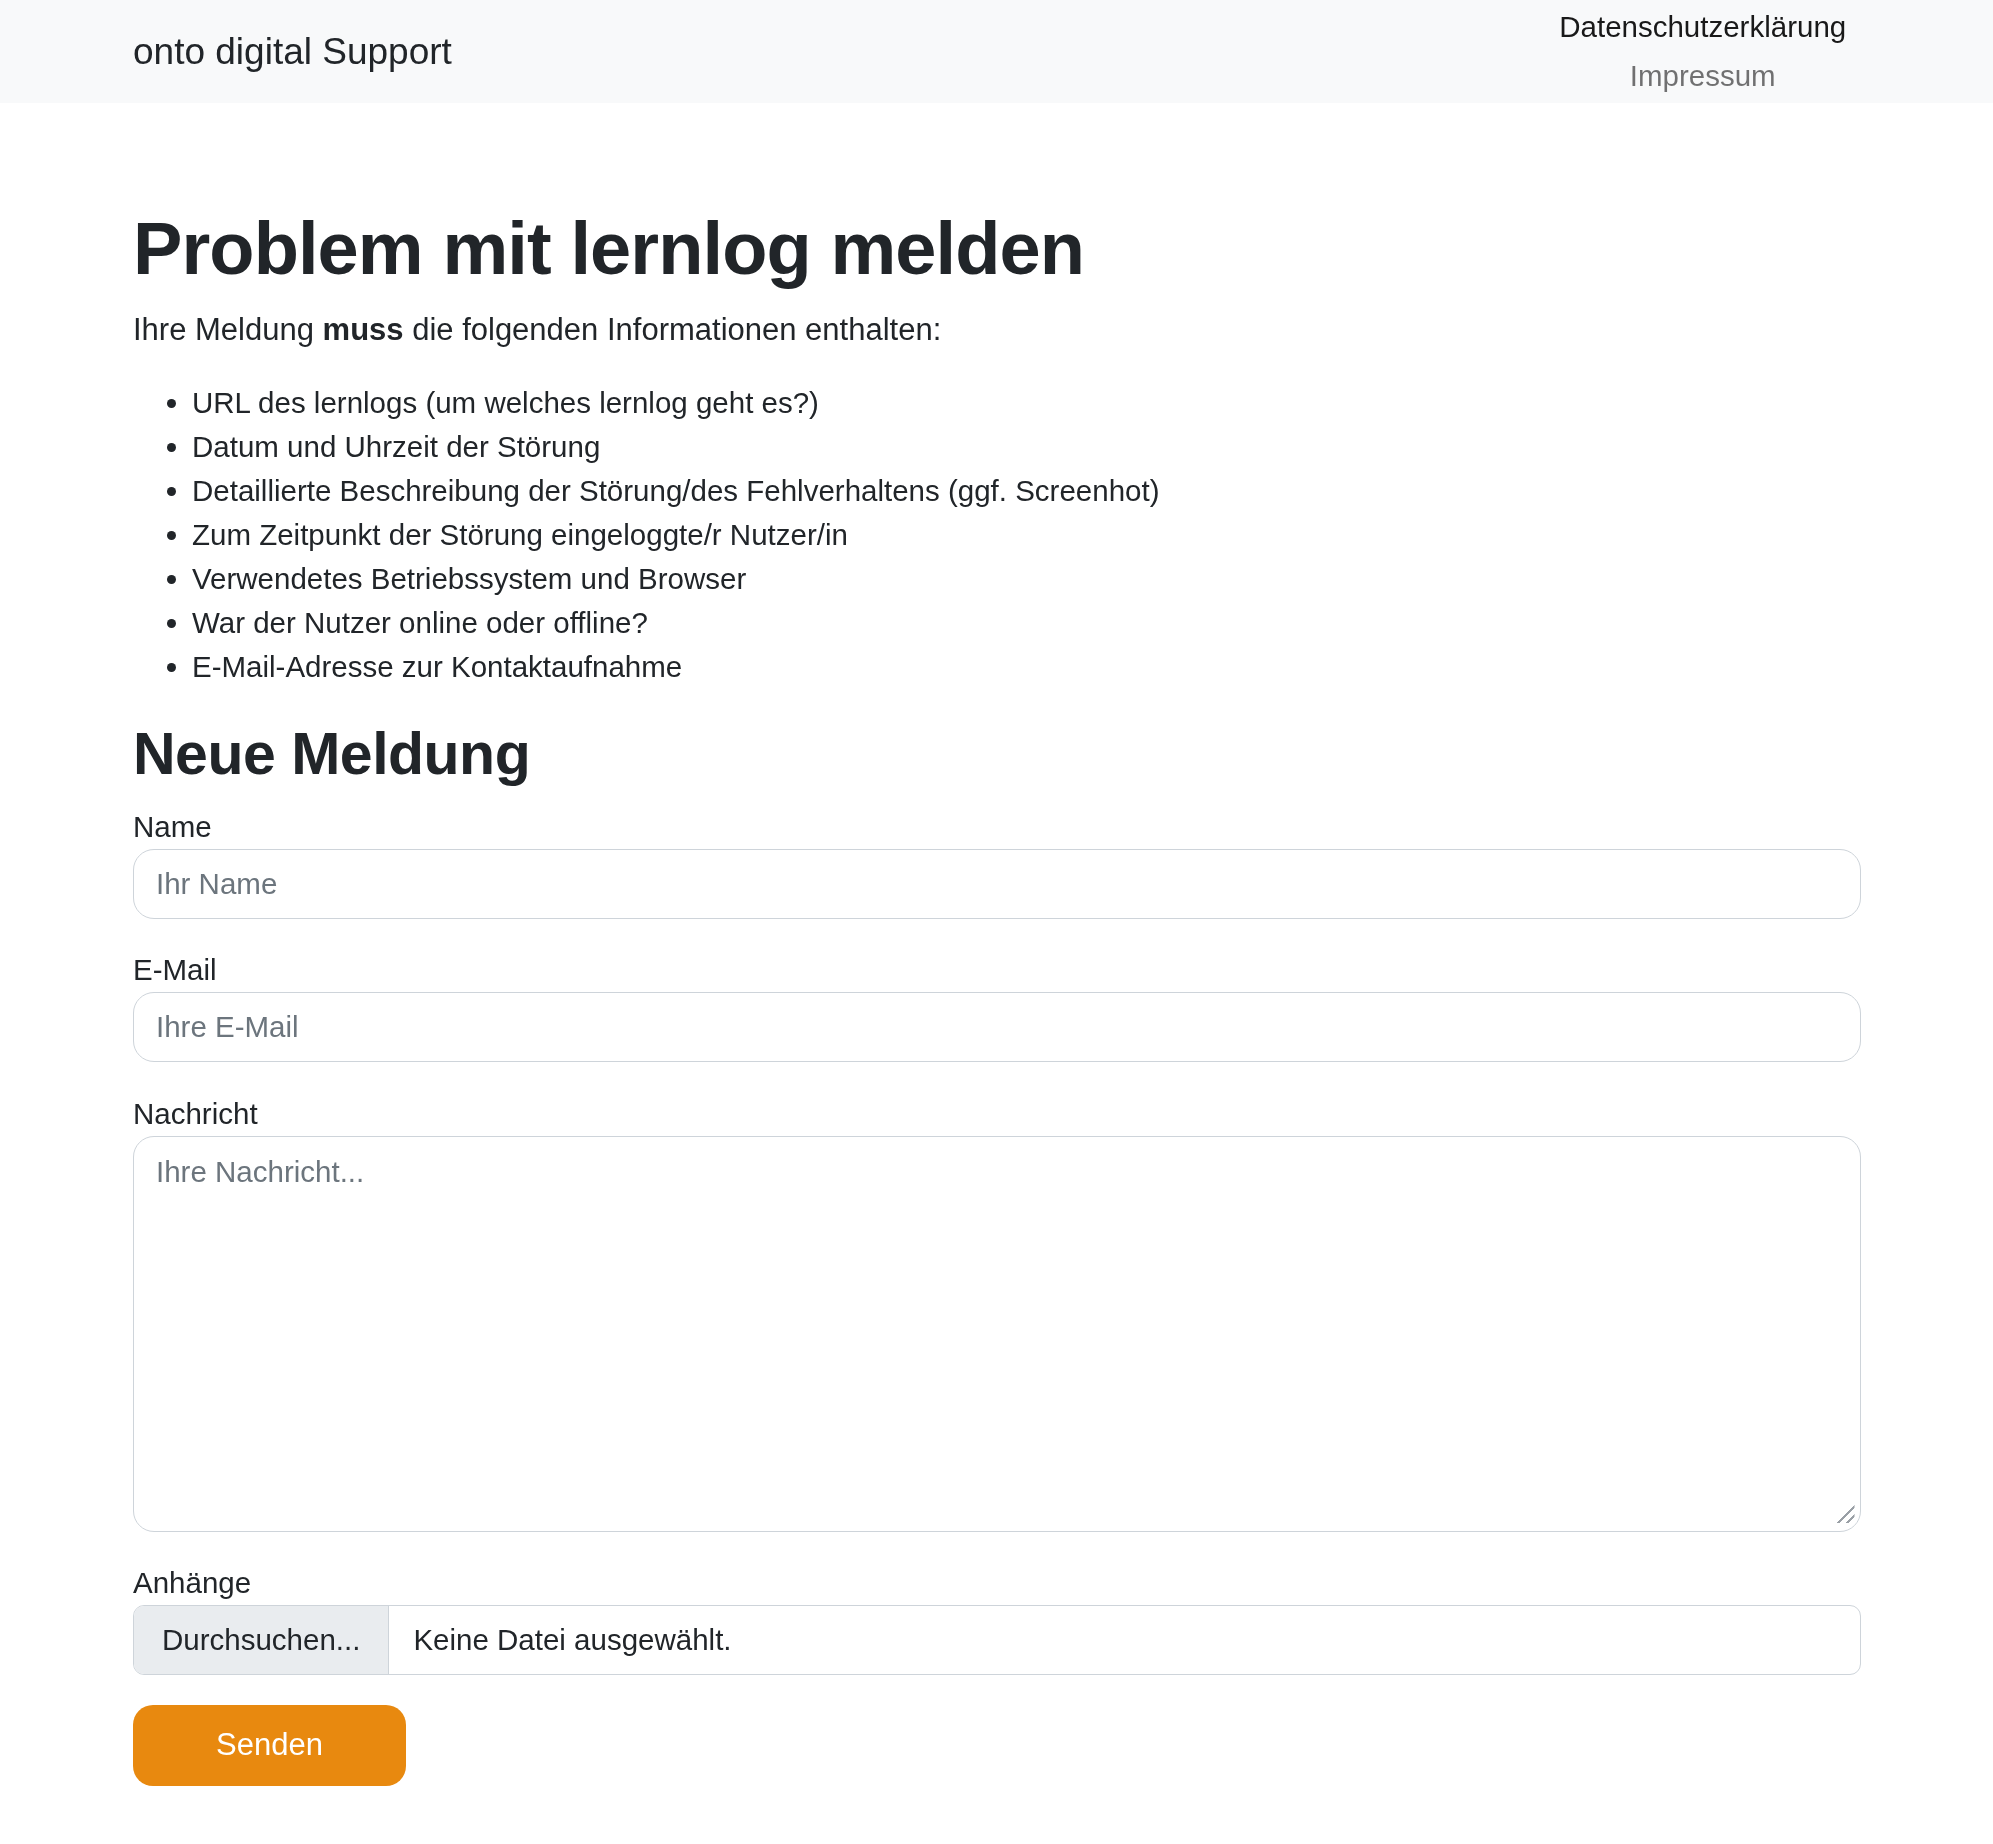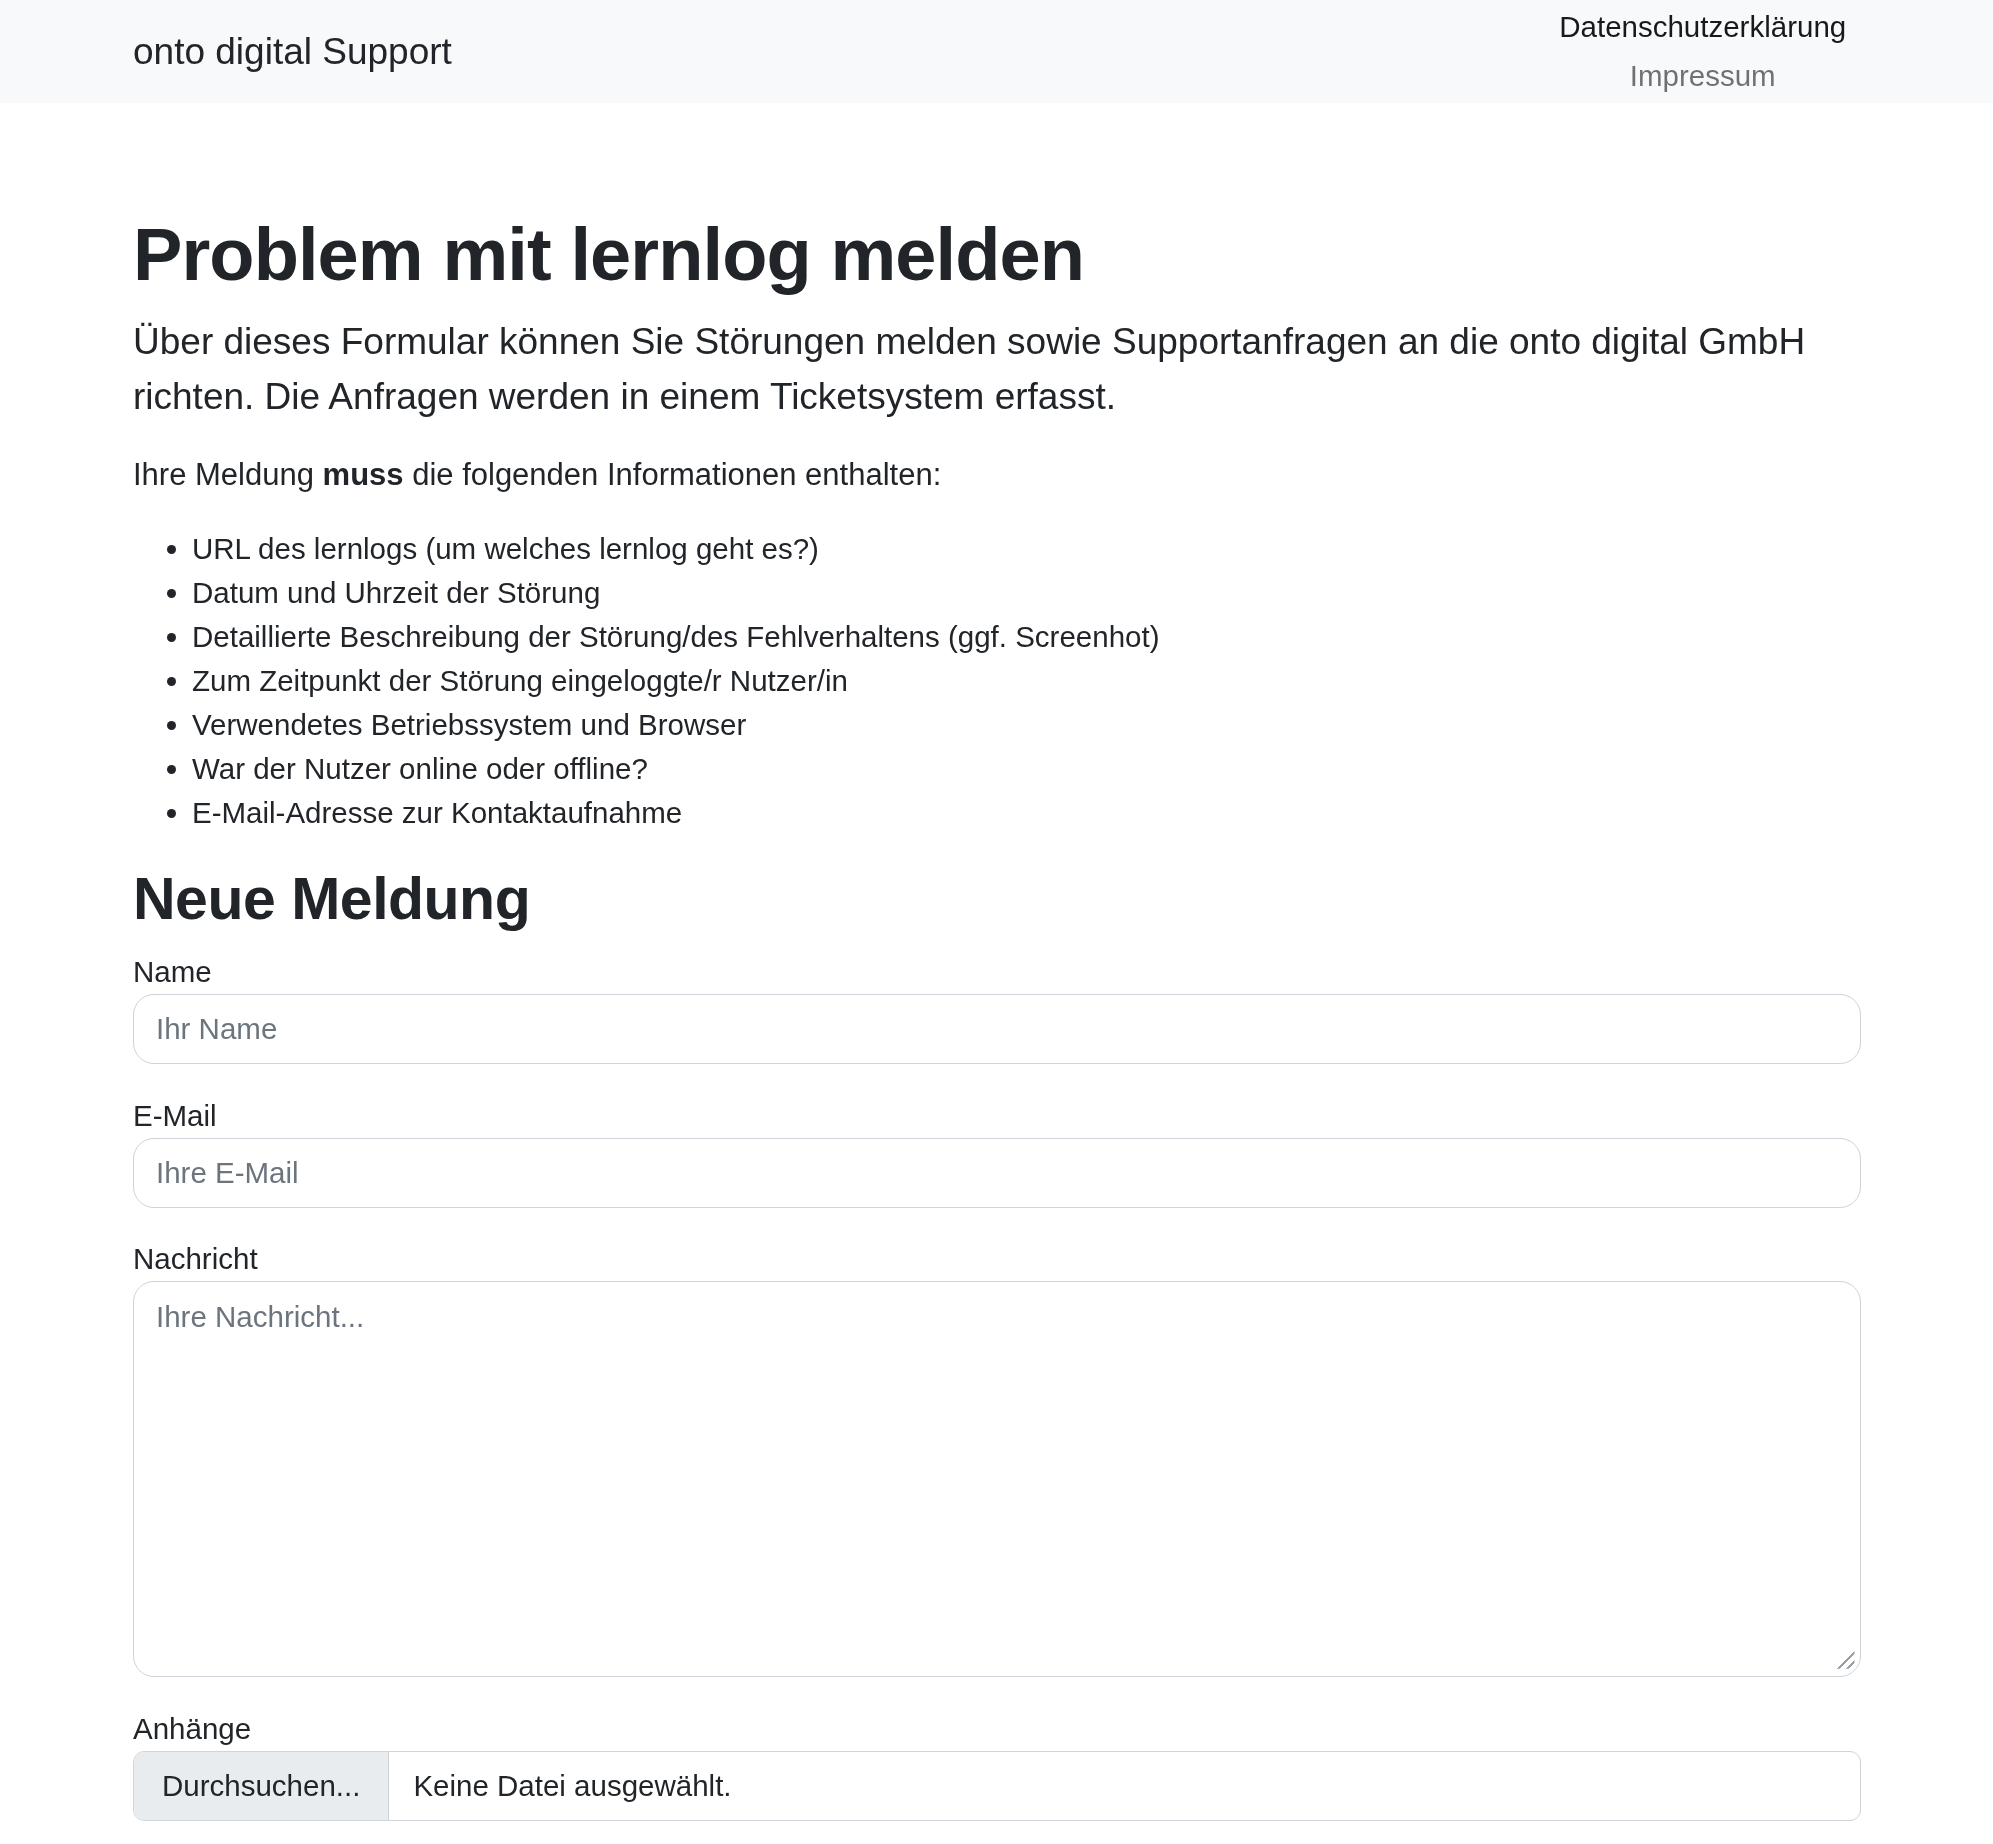--- a/index.html
+++ b/index.html
@@ -7,21 +7,21 @@
   body {
     width: 1994px;
     height: 1844px;
     overflow: hidden;
     background: #ffffff;
     color: #212529;
     font-family: "Liberation Sans", "DejaVu Sans", sans-serif;
   }
   .container {
     width: 1772px;
-    margin: 18px auto;
+    margin: 12px auto;
     padding: 0 22px;
   }
 
   
   .navbar {
     background: #f8f9fa;
     height: 103px;
     display: flex;
     align-items: center;
   }
@@ -177,21 +177,20 @@
       <a class="nav-link dark">Datenschutzerklärung</a>
       <a class="nav-link muted">Impressum</a>
     </nav>
   </div>
 </header>
 
 <main>
   <div class="container">
     <h1>Problem mit lernlog melden</h1>
 
-    <p class="intro">Über dieses Formular können Sie Störungen melden sowie Supportanfragen an die onto digital GmbH richten. Die Anfragen werden in einem Ticketsystem erfasst.</p>
 
     <p class="req-line"><span>Ihre Meldung </span><strong>muss</strong><span> die folgenden Informationen enthalten:</span></p>
 
     <ul class="req-list">
       <li>URL des lernlogs (um welches lernlog geht es?)</li>
       <li>Datum und Uhrzeit der Störung</li>
       <li>Detaillierte Beschreibung der Störung/des Fehlverhaltens (ggf. Screenhot)</li>
       <li>Zum Zeitpunkt der Störung eingeloggte/r Nutzer/in</li>
       <li>Verwendetes Betriebssystem und Browser</li>
       <li>War der Nutzer online oder offline?</li>

